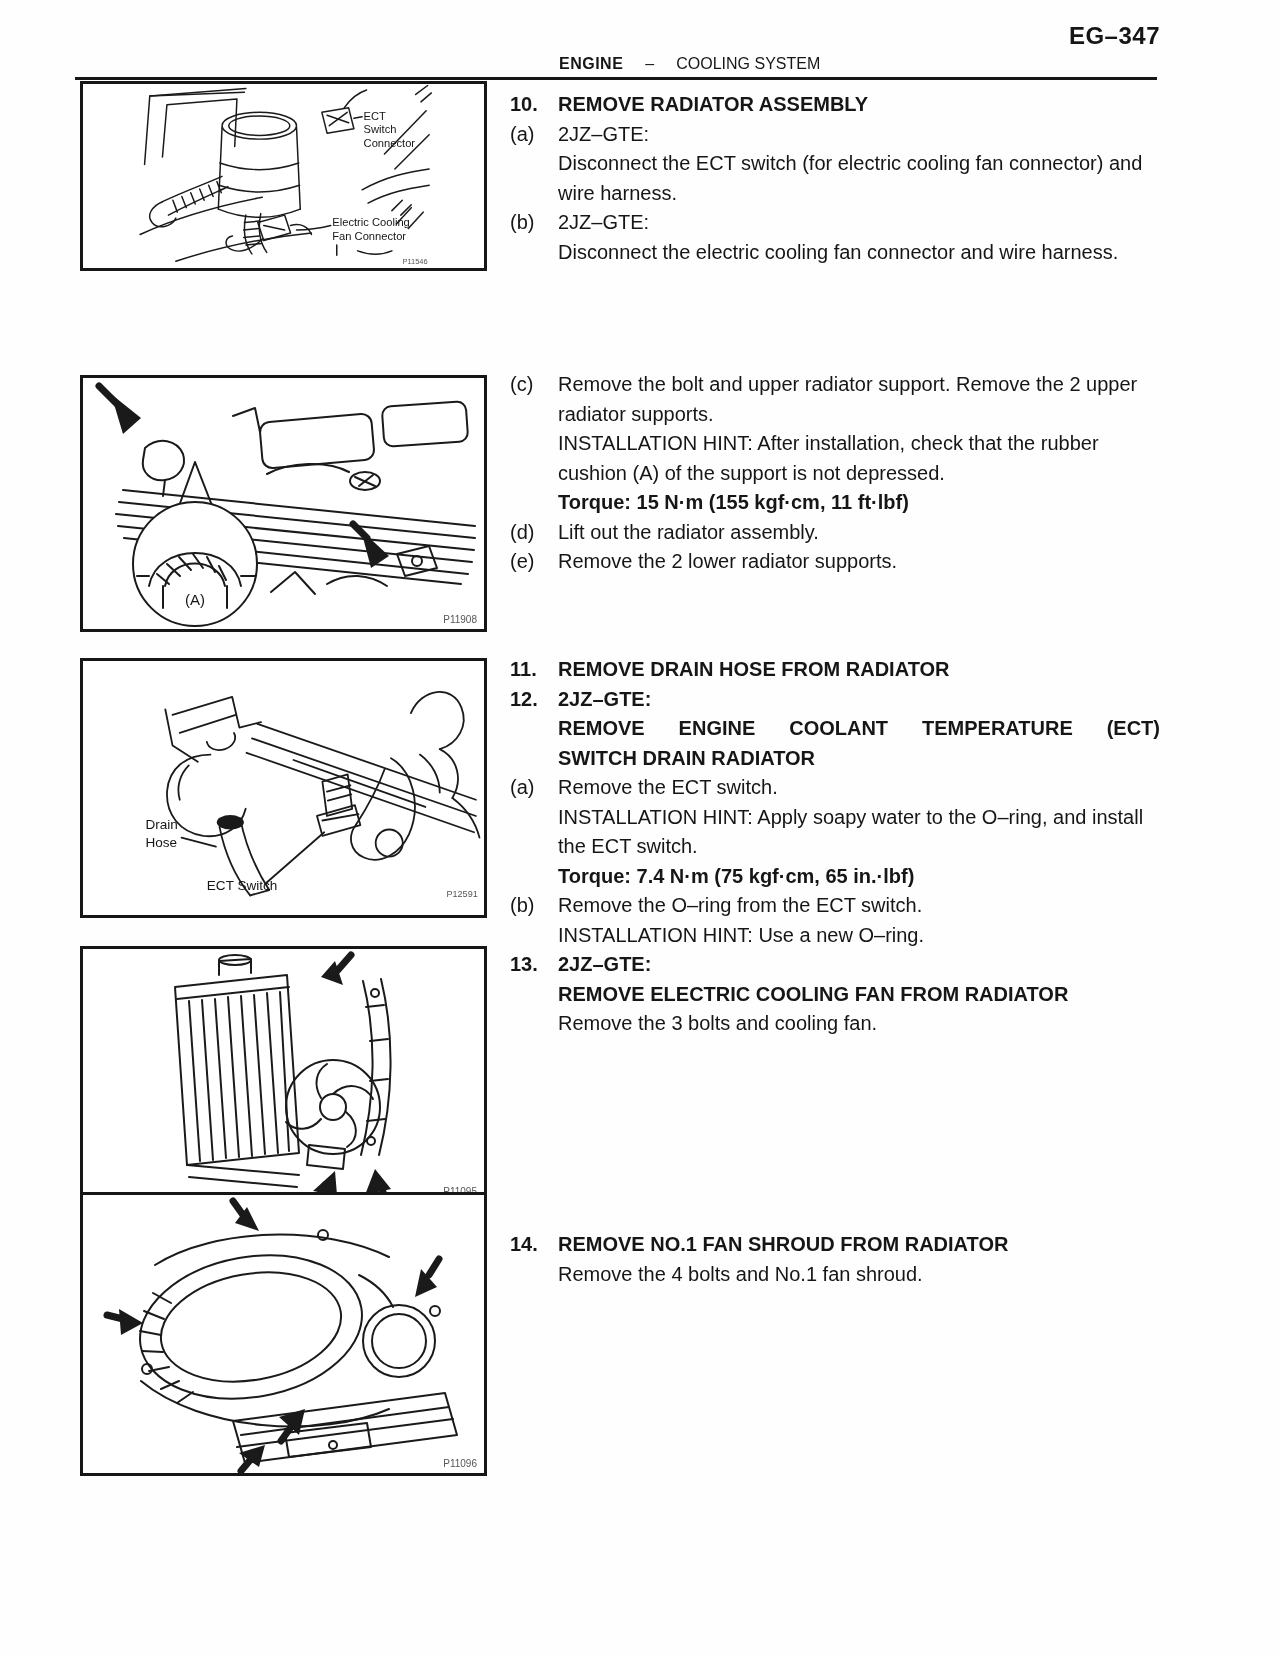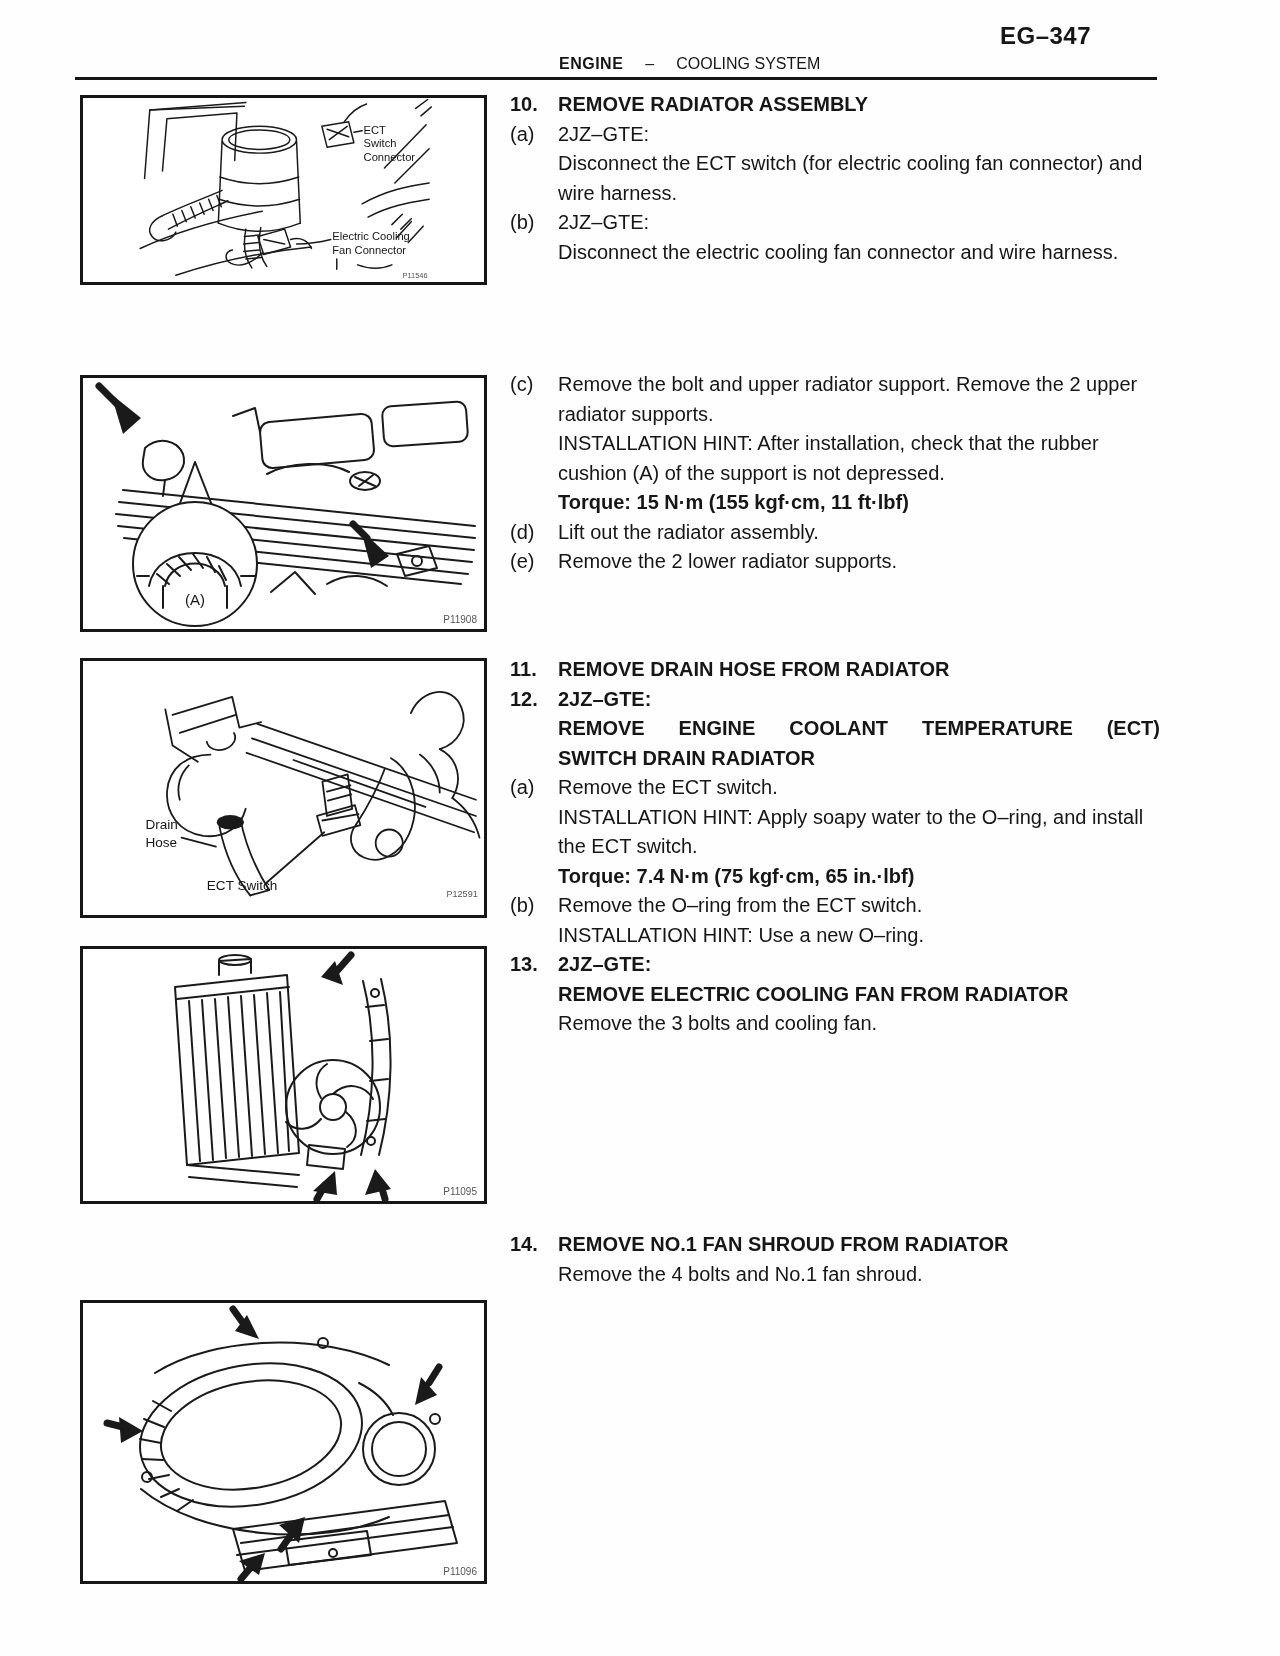--- a/index.html
+++ b/index.html
@@ -2,34 +2,34 @@
 <html><head>
 <meta charset="utf-8">
 <style>
   * { margin:0; padding:0; box-sizing:border-box; }
   html,body { background:#ffffff; }
   .page {
     position:relative; width:1280px; height:1656px;
     background:#fefefe; color:#161616; overflow:hidden;
     font-family:"Liberation Sans", sans-serif;
   }
-  .pageno { position:absolute; top:22px; left:1000px; width:160px; 
+  .pageno { position:absolute; top:22px; left:1000px; width:160px; text-align:right;
             font-size:24px; font-weight:bold; letter-spacing:.5px; }
   .running-head { position:absolute; top:55px; left:535px; font-size:16px; white-space:nowrap;margin-left:24px; }
   .running-head .sec { font-weight:bold; letter-spacing:.5px; }
   .running-head .sep { margin:0 22px; }
   .rule { position:absolute; top:77px; left:75px; width:1082px; height:3px; background:#161616; }
 
   .figure { position:absolute; left:80px; width:407px; border:3px solid #161616; background:#ffffff; }
   .figure svg { display:block; width:100%; height:100%; }
-  #fig1 { top:95px;  height:190px; }
+  #fig1 { top:81px;  height:190px; }
   #fig2 { top:375px; height:257px; }
   #fig3 { top:658px; height:260px;padding-left:39px; }
   #fig4 { top:946px; height:258px; }
-  #fig5 { top:1300px; height:284px; }
+  #fig5 { top:1192px; height:284px; }
 
   .tblock { position:absolute; left:510px; width:650px; font-size:20px; line-height:29.5px; }
   #tb1 { top:90px; } #tb2 { top:370px; } #tb3 { top:655px; } #tb4 { top:1230px; }
   .row { display:flex; }
   .mk { flex:0 0 48px; }
   .tx { flex:1; }
   .b  { font-weight:bold; }
   .jl { text-align:justify; text-align-last:justify; }
 
   

